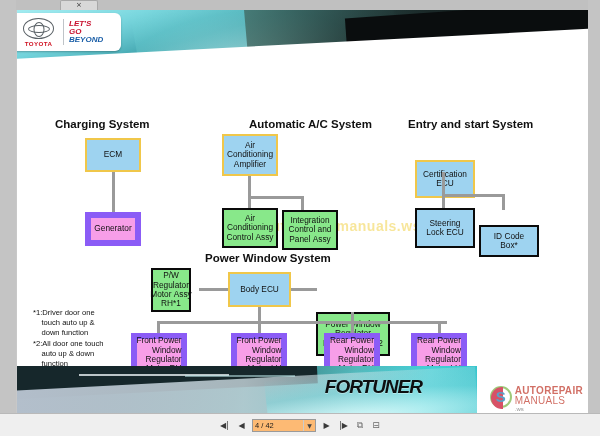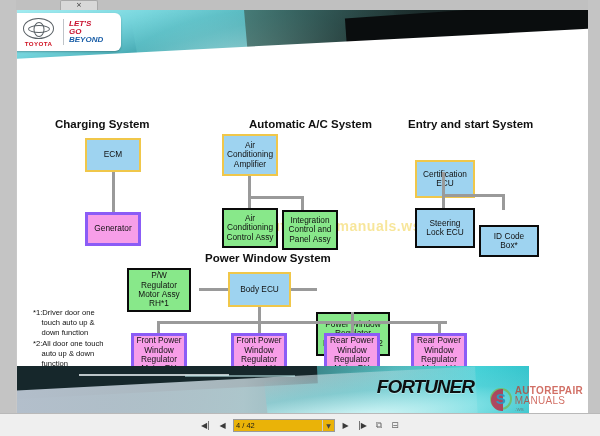--- a/index.html
+++ b/index.html
@@ -86,77 +86,77 @@
   
   .diagram{position:absolute;left:0;top:96px;width:571px;height:285px;}
   .sec-title{position:absolute;font-family:"Liberation Sans", sans-serif;font-size:11.5px;
     font-weight:bold;color:#101010;white-space:nowrap;}
 
   .node{position:absolute;box-sizing:border-box;display:flex;align-items:center;justify-content:center;
     text-align:center;font-family:"Liberation Sans", sans-serif;font-size:8.3px;color:#111;
     line-height:1.13;padding:1px;}
   .n-blue{background:#9ed3f0;border:2px solid #f0c74a;}
   .n-blue-k{background:#9ed3f0;border:2px solid #0a0a0a;}
-  .n-pink{background:#f79ee8;border:3px solid #8b5cf6;}
+  .n-pink{background:#f79ee8;border:6px solid #8b5cf6;text-align:right;}
   .n-green{background:#88e88a;border:2px solid #0a0a0a;}
 
   .wire{position:absolute;background:#9a9a9a;}
 
   
   .notes{position:absolute;left:16px;top:202px;width:112px;
     font-family:"Liberation Sans", sans-serif;font-size:7.6px;color:#111;line-height:1.34;}
   .notes .ln{display:block;white-space:pre;}
 
   
   .legend{position:absolute;left:296px;top:272px;display:flex;align-items:center;gap:4px;}
   .legend-swatch{width:17px;height:9px;background:#f6e3a0;border:1.4px solid #e0b93c;}
   .legend-text{font-family:"Liberation Sans", sans-serif;font-size:8.3px;color:#111;}
 
   
   .wm{position:absolute;left:96px;top:112px;width:420px;text-align:center;
     font-family:"Liberation Sans", sans-serif;font-size:14px;font-weight:bold;
     color:#f2d24a;opacity:.55;letter-spacing:.5px;pointer-events:none;}
 
   
-  .footband{position:absolute;left:0;bottom:0;width:512px;height:48px;overflow:hidden;
+  .footband{position:absolute;left:0;bottom:0;width:460px;height:48px;overflow:hidden;
     background:linear-gradient(105deg,#1d2f33 0%, #24444a 22%, #2e6a6e 48%, #53b8bb 72%, #3fd0d6 88%, #29bfc8 100%);margin-top:44px;}
   .footband .f1{position:absolute;left:-30px;top:-14px;width:330px;height:40px;background:#16272b;transform:rotate(-3deg);}
   .footband .f2{position:absolute;left:-60px;top:14px;width:520px;height:60px;
     background:linear-gradient(95deg, rgba(190,200,215,.95), rgba(215,230,236,.75) 55%, rgba(190,225,230,.25) 100%);
     transform:rotate(-3deg);}
   .footband .f3{position:absolute;left:250px;top:-8px;width:420px;height:80px;
     background:radial-gradient(ellipse at 20% 60%, rgba(225,255,255,.9), rgba(110,215,220,.4) 40%, rgba(40,160,170,0) 72%);
     transform:rotate(-6deg);}
   .footband .fdash{position:absolute;left:62px;top:8px;width:150px;height:2px;background:#d9e2e4;opacity:.85;}
   .footband .fdash2{position:absolute;left:168px;top:9px;width:110px;height:1.5px;background:#bfe8ea;opacity:.55;}
   .fortuner{position:absolute;right:55px;bottom:16px;font-family:"Liberation Sans", sans-serif;
     font-style:italic;font-weight:bold;font-size:19px;color:#0d0f10;letter-spacing:-1px;
     transform:skewX(-9px);text-shadow:0 1px 0 rgba(255,255,255,.35);}
 
   
-  .arm{position:absolute;right:5px;bottom:2px;display:flex;align-items:center;gap:3px;opacity:.72;}
+  .arm{position:absolute;right:5px;bottom:2px;display:flex;gap:3px;opacity:.72;}
   .arm-logo{position:relative;width:22px;height:22px;border-radius:50%;
     border:2.4px solid #7ab648;box-sizing:border-box;}
   .arm-logo:before{content:"";position:absolute;left:-1px;top:-1px;width:12px;height:22px;
     background:#c8102e;border-radius:22px 0 0 22px;}
   .arm-logo:after{content:"S";position:absolute;left:0;top:0;width:18px;height:18px;
     color:#1a7fb5;font-family:"Liberation Sans", sans-serif;font-weight:bold;font-size:15px;
     line-height:17px;text-align:center;}
   .arm-txt{display:flex;flex-direction:column;line-height:1.02;}
   .arm-txt b{font-family:"Liberation Sans", sans-serif;font-size:10px;color:#c0392b;letter-spacing:.3px;}
   .arm-txt i{font-family:"Liberation Sans", sans-serif;font-size:10px;color:#c0392b;letter-spacing:.3px;
     font-style:normal;}
   .arm-txt em{font-family:"Liberation Sans", sans-serif;font-size:6px;color:#6b6b6b;font-style:normal;}
 
   
   .navbar{position:absolute;left:0;bottom:0;width:600px;height:22px;
     display:flex;align-items:center;justify-content:center;gap:4px;}
   .nav-btn{width:13px;height:13px;display:flex;align-items:center;justify-content:center;
     font-size:8px;color:#3a3a3a;background:transparent;border:none;cursor:pointer;}
-  .pagebox{display:flex;align-items:center;width:102px;height:13px;background:#eab308;
+  .pagebox{display:flex;align-items:center;width:64px;height:13px;background:#fdba74;
     border:1px solid #9a9a9a;box-sizing:border-box;}
   .pagebox input{flex:1;border:none;outline:none;width:100%;height:100%;
     font-family:"Liberation Sans", sans-serif;font-size:7.5px;color:#1a1a1a;padding:0 2px;background:transparent;}
   .pagebox .caret{width:11px;height:100%;display:flex;align-items:center;justify-content:center;
     font-size:6px;color:#444;border-left:1px solid #cccccc;}
   .nav-icon{width:12px;height:12px;display:flex;align-items:center;justify-content:center;
     font-size:9px;color:#6a6a6a;}
 </style>
 </head>
 <body>
@@ -220,21 +220,21 @@
       <div class="node n-blue" style="left:398px;top:28px;width:60px;height:38px;margin-top:26px;">Certification<br>ECU</div>
       <div class="wire" style="left:425px;top:66px;width:2.5px;height:24px;"></div>
       <div class="wire" style="left:425px;top:88px;width:62px;height:2.5px;"></div>
       <div class="wire" style="left:425px;top:88px;width:2.5px;height:16px;"></div>
       <div class="wire" style="left:485px;top:88px;width:2.5px;height:16px;"></div>
       <div class="node n-blue-k" style="left:398px;top:102px;width:60px;height:40px;">Steering<br>Lock&nbsp;ECU</div>
       <div class="node n-blue-k" style="left:462px;top:119px;width:60px;height:32px;">ID&nbsp;Code<br>Box*</div>
 
       <div class="sec-title" style="left:188px;top:146px;">Power Window System</div>
 
-      <div class="node n-green" style="left:110px;top:162px;width:64px;height:44px;">P/W<br>Regulator<br>Motor&nbsp;Assy<br>RH*1</div>
+      <div class="node n-green" style="left:134px;top:162px;width:40px;height:44px;">P/W<br>Regulator<br>Motor&nbsp;Assy<br>RH*1</div>
       <div class="wire" style="left:182px;top:182px;width:30px;height:2.5px;"></div>
       <div class="node n-blue" style="left:211px;top:166px;width:63px;height:35px;">Body ECU</div>
       <div class="wire" style="left:274px;top:182px;width:26px;height:2.5px;"></div>
       <div class="node n-green" style="left:299px;top:162px;width:74px;height:44px;margin-top:44px;">Power&nbsp;Window<br>Regulator<br>Master&nbsp;Switch*2</div>
 
       <div class="wire" style="left:241px;top:201px;width:2.5px;height:16px;"></div>
       <div class="wire" style="left:334px;top:206px;width:2.5px;height:11px;"></div>
       <div class="wire" style="left:140px;top:215px;width:290px;height:2.5px;"></div>
 
       <div class="wire" style="left:140px;top:215px;width:2.5px;height:14px;"></div>

